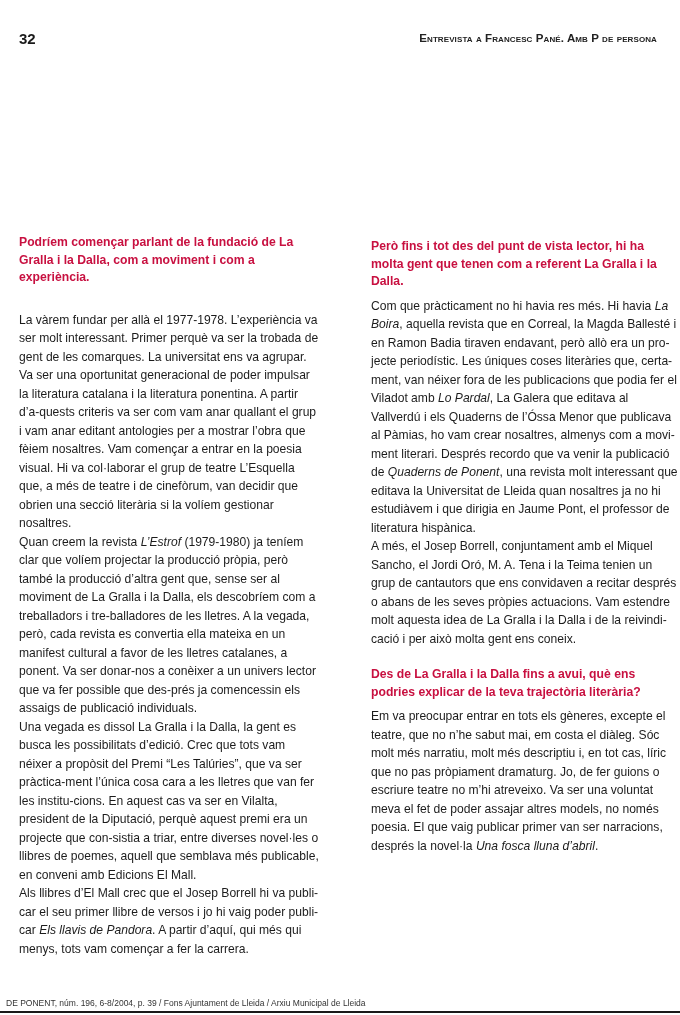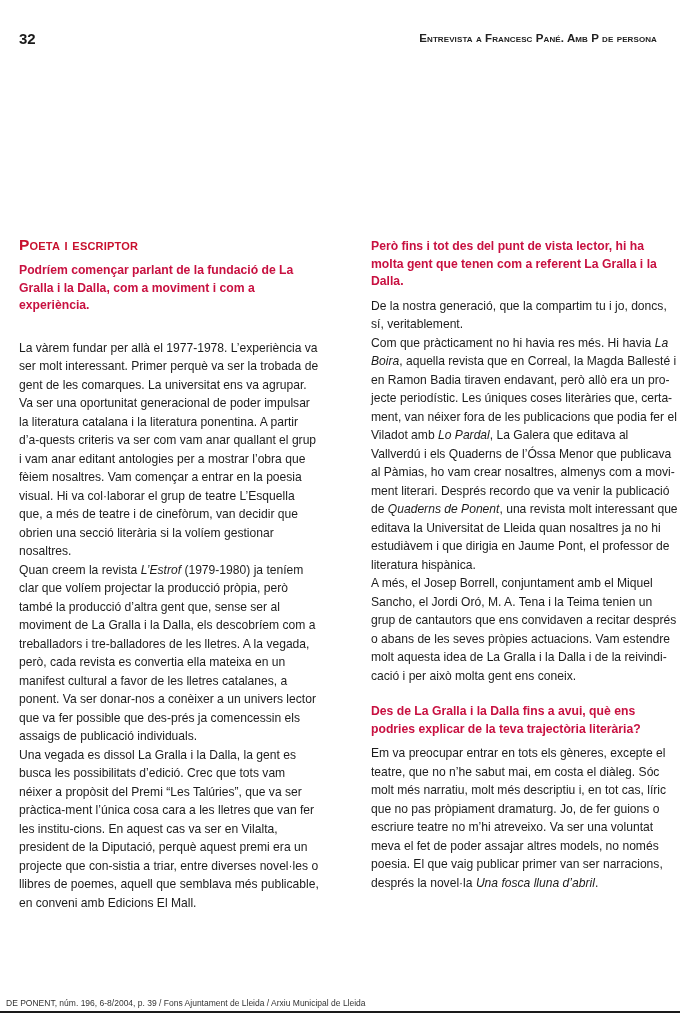--- a/index.html
+++ b/index.html
@@ -79,30 +79,29 @@
       background: #1a1a1a;
     }
   </style>
 </head>
 <body>
 
 <div class="page-number">32</div>
 <div class="running-head">Entrevista a Francesc Pané. Amb P de persona</div>
 
 <div class="col col-left">
-  <div class="section-title">Poeta i escriptor</div>
   <div class="question">Podríem començar parlant de la fundació de La Gralla i la Dalla, com a moviment i com a experiència.</div>
   <p class="para">La vàrem fundar per allà el 1977-1978. L’experiència va ser molt interessant. Primer perquè va ser la trobada de gent de les comarques. La universitat ens va agrupar. Va ser una oportunitat generacional de poder impulsar la literatura catalana i la literatura ponentina. A partir d’a-quests criteris va ser com vam anar quallant el grup i vam anar editant antologies per a mostrar l’obra que fèiem nosaltres. Vam començar a entrar en la poesia visual. Hi va col·laborar el grup de teatre L’Esquella que, a més de teatre i de cinefòrum, van decidir que obrien una secció literària si la volíem gestionar nosaltres.</p>
   <p class="para"><span>Quan creem la revista </span><i>L’Estrof</i><span> (1979-1980) ja teníem clar que volíem projectar la producció pròpia, però també la producció d’altra gent que, sense ser al moviment de La Gralla i la Dalla, els descobríem com a treballadors i tre-balladores de les lletres. A la vegada, però, cada revista es convertia ella mateixa en un manifest cultural a favor de les lletres catalanes, a ponent. Va ser donar-nos a conèixer a un univers lector que va fer possible que des-prés ja comencessin els assaigs de publicació individuals.</span></p>
   <p class="para">Una vegada es dissol La Gralla i la Dalla, la gent es busca les possibilitats d’edició. Crec que tots vam néixer a propòsit del Premi “Les Talúries”, que va ser pràctica-ment l’única cosa cara a les lletres que van fer les institu-cions. En aquest cas va ser en Vilalta, president de la Diputació, perquè aquest premi era un projecte que con-sistia a triar, entre diverses novel·les o llibres de poemes, aquell que semblava més publicable, en conveni amb Edicions El Mall.</p>
+  <p class="para"><span>Als llibres d’El Mall crec que el Josep Borrell hi va publi-car el seu primer llibre de versos i jo hi vaig poder publi-car </span><i>Els llavis de Pandora</i><span>. A partir d’aquí, qui més qui menys, tots vam començar a fer la carrera.</span></p>
 </div>
 
 <div class="col col-right">
   <div class="question">Però fins i tot des del punt de vista lector, hi ha molta gent que tenen com a referent La Gralla i la Dalla.</div>
-  <p class="para">De la nostra generació, que la compartim tu i jo, doncs, sí, veritablement.</p>
   <p class="para"><span>Com que pràcticament no hi havia res més. Hi havia </span><i>La Boira</i><span>, aquella revista que en Correal, la Magda Ballesté i en Ramon Badia tiraven endavant, però allò era un pro-jecte periodístic. Les úniques coses literàries que, certa-ment, van néixer fora de les publicacions que podia fer el Viladot amb </span><i>Lo Pardal</i><span>, La Galera que editava al Vallverdú i els Quaderns de l’Óssa Menor que publicava al Pàmias, ho vam crear nosaltres, almenys com a movi-ment literari. Després recordo que va venir la publicació de </span><i>Quaderns de Ponent</i><span>, una revista molt interessant que editava la Universitat de Lleida quan nosaltres ja no hi estudiàvem i que dirigia en Jaume Pont, el professor de literatura hispànica.</span></p>
   <p class="para">A més, el Josep Borrell, conjuntament amb el Miquel Sancho, el Jordi Oró, M. A. Tena i la Teima tenien un grup de cantautors que ens convidaven a recitar després o abans de les seves pròpies actuacions. Vam estendre molt aquesta idea de La Gralla i la Dalla i de la reivindi-cació i per això molta gent ens coneix.</p>
   <div class="gap"></div>
   <div class="question">Des de La Gralla i la Dalla fins a avui, què ens podries explicar de la teva trajectòria literària?</div>
   <p class="para"><span>Em va preocupar entrar en tots els gèneres, excepte el teatre, que no n’he sabut mai, em costa el diàleg. Sóc molt més narratiu, molt més descriptiu i, en tot cas, líric que no pas pròpiament dramaturg. Jo, de fer guions o escriure teatre no m’hi atreveixo. Va ser una voluntat meva el fet de poder assajar altres models, no només poesia. El que vaig publicar primer van ser narracions, després la novel·la </span><i>Una fosca lluna d’abril</i><span>.</span></p>
 </div>
 
 <div class="footer">DE PONENT, núm. 196, 6-8/2004, p. 39 / Fons Ajuntament de Lleida / Arxiu Municipal de Lleida</div>
 <div class="footer-rule"></div>
 

